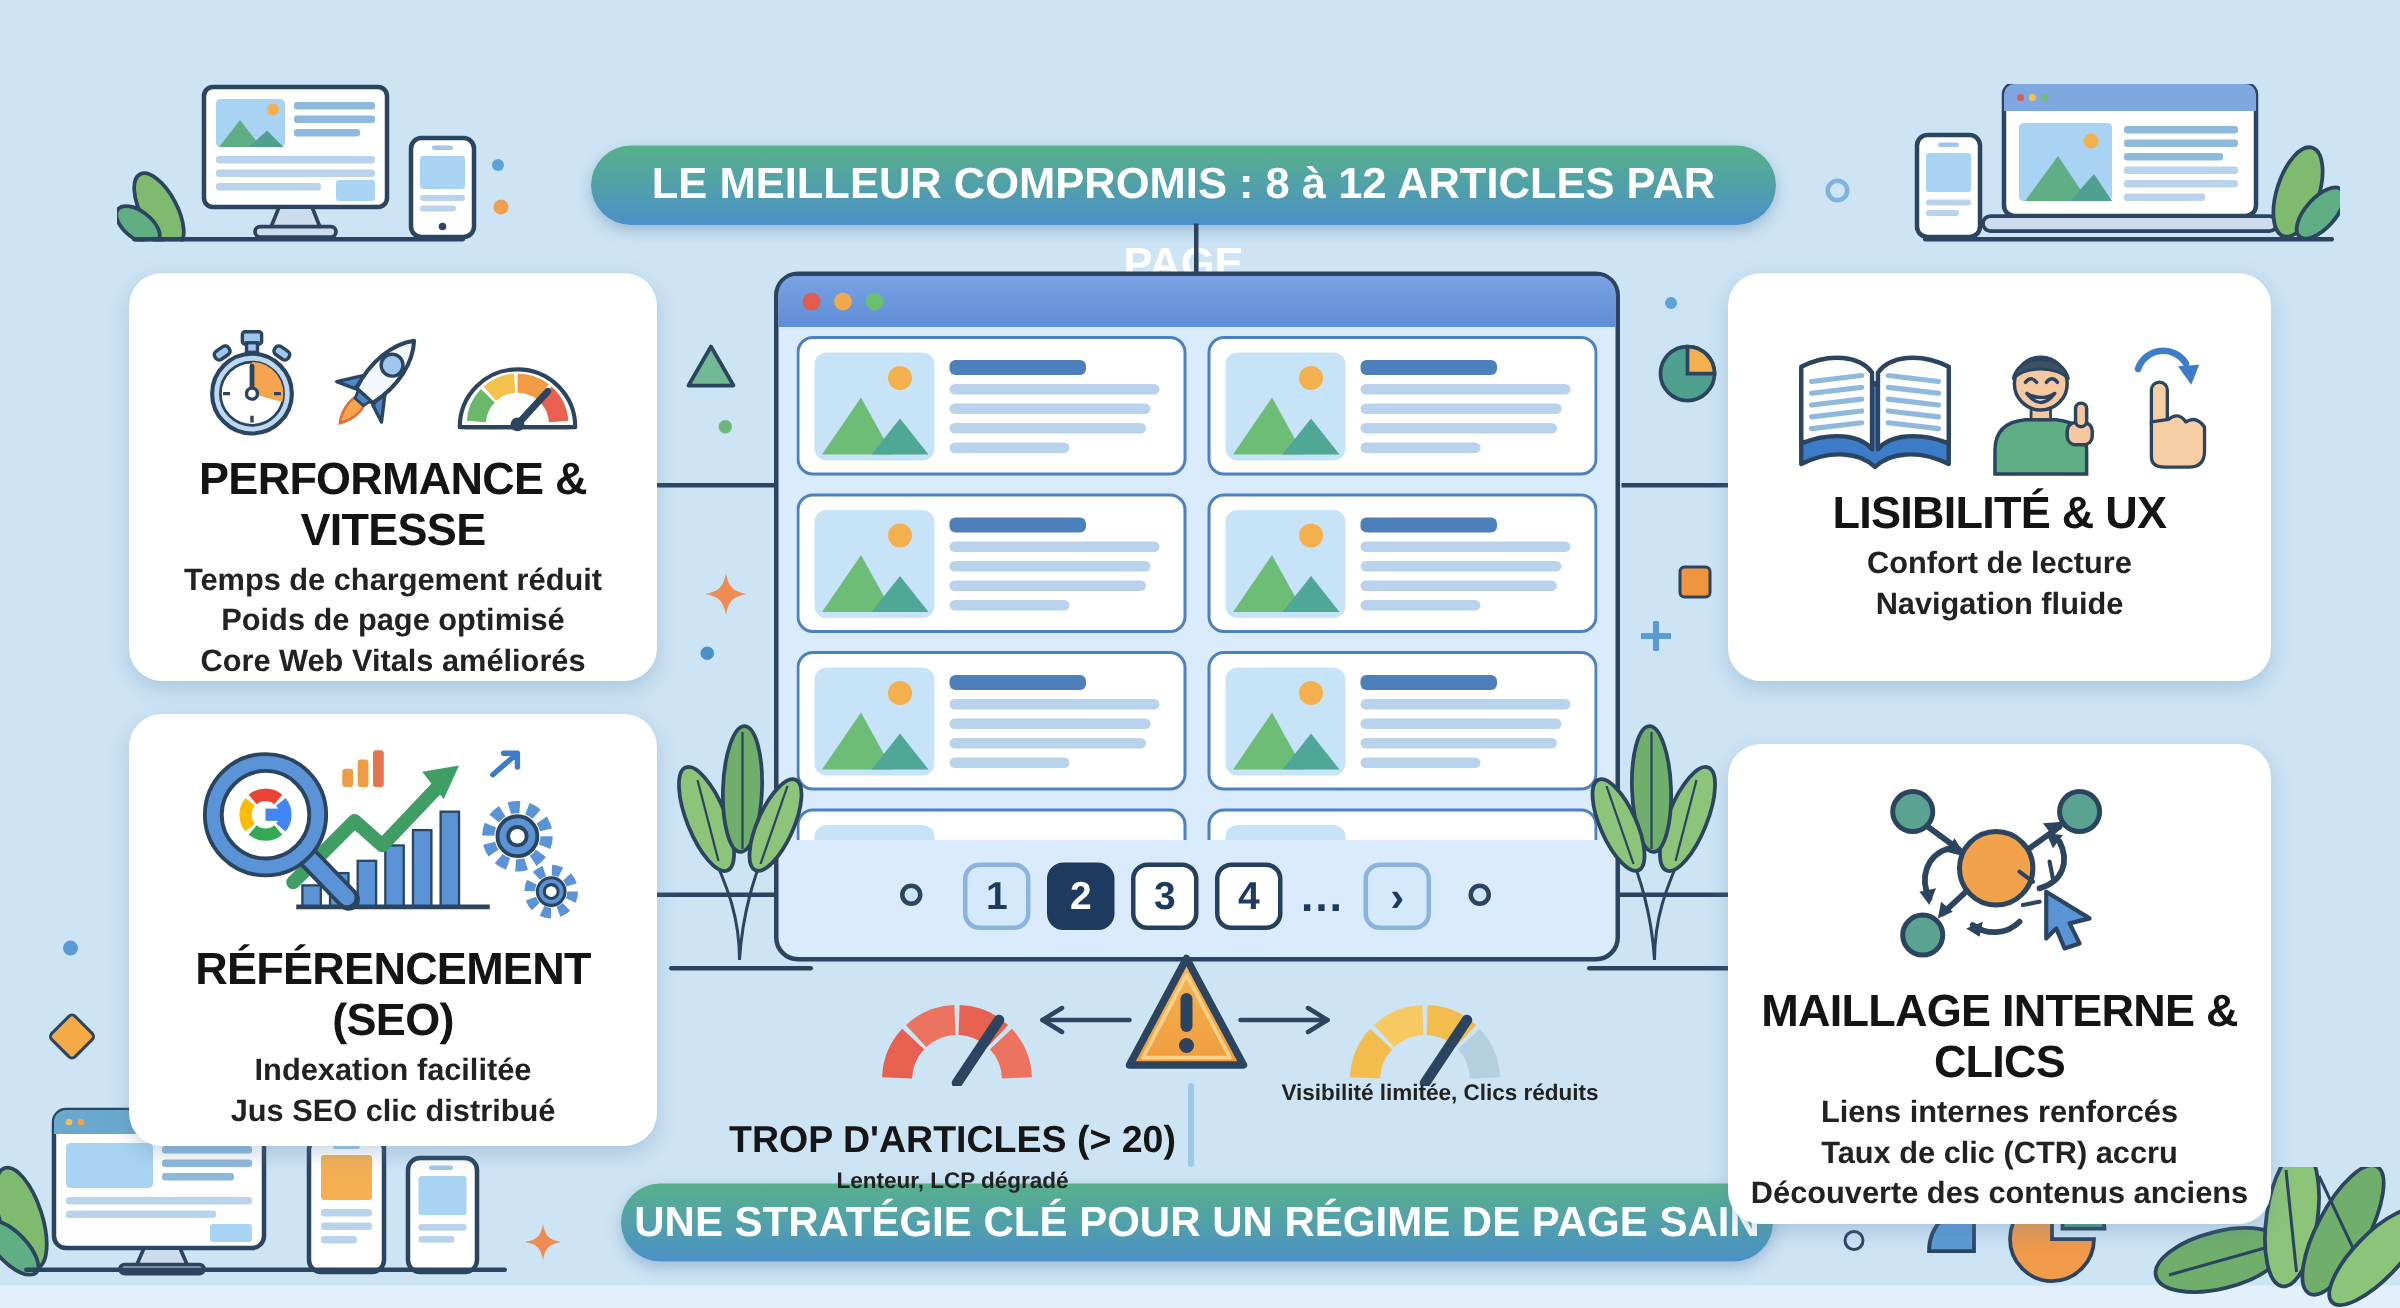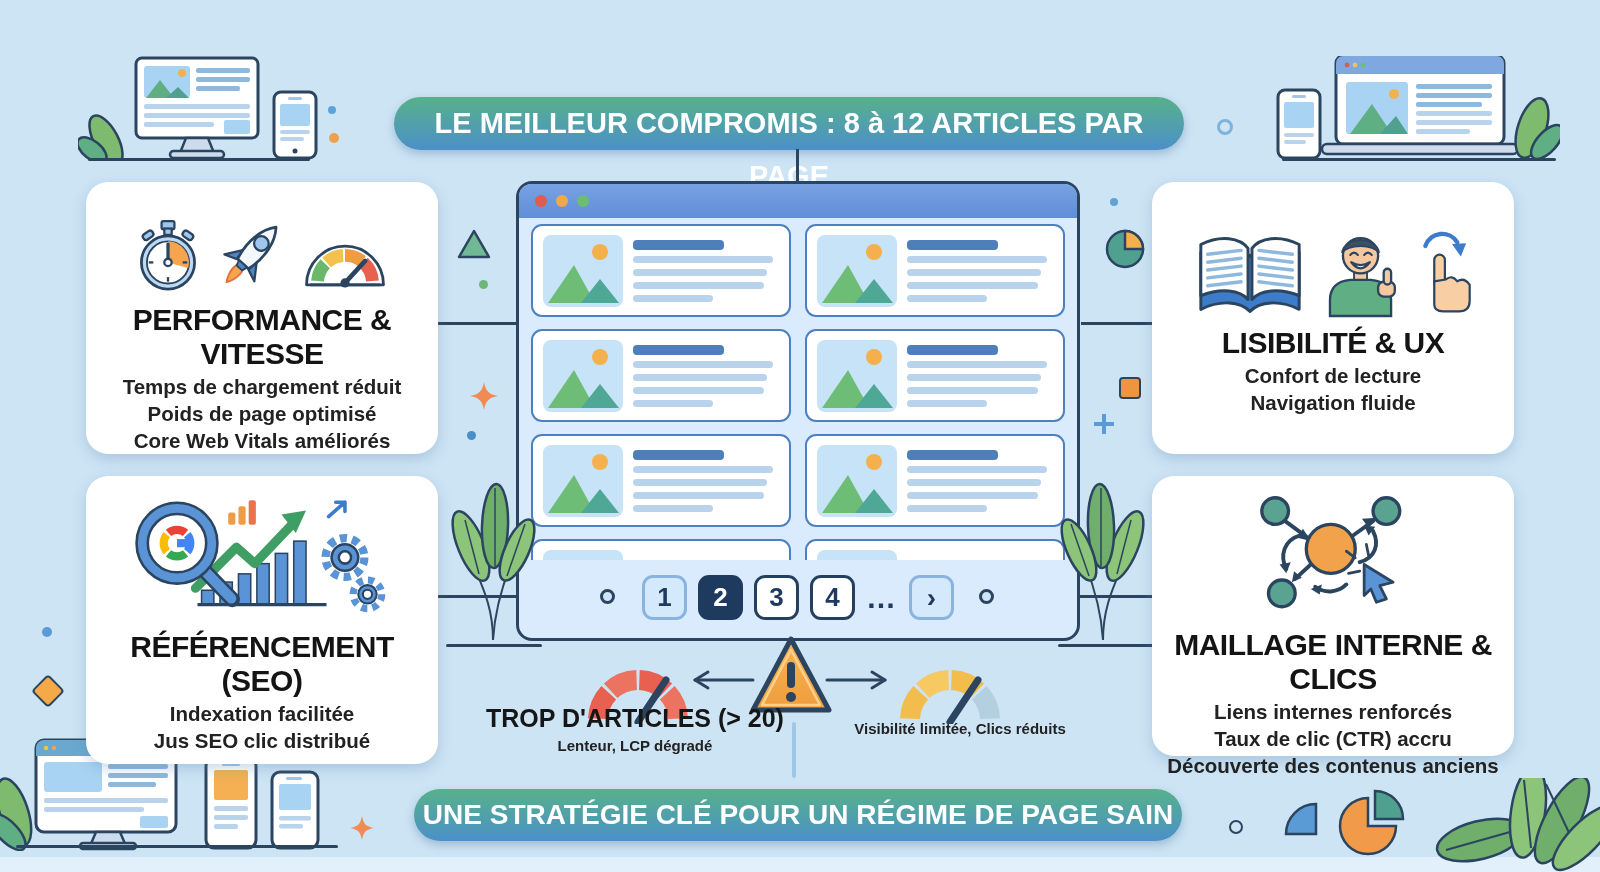--- a/index.html
+++ b/index.html
@@ -314,21 +314,21 @@
         <polygon points="54,30 44,16 60,15" fill="#3c7cc9"></polygon>
         <rect x="24" y="28" width="12" height="38" rx="6" fill="#f8cfa4" stroke="#2b4560" stroke-width="2.5"></rect>
         <path d="M24,58 L24,84 Q24,92 34,92 L52,92 Q64,92 64,80 L64,62 Q58,53 50,58 Q44,50 37,56 Z" fill="#f8cfa4" stroke="#2b4560" stroke-width="2.5" stroke-linejoin="round"></path>
       </svg>
     </div>
     <h2>LISIBILITÉ &amp; UX</h2>
     <div class="bl">Confort de lecture</div>
     <div class="bl">Navigation fluide</div>
   </div>
 
-  <div class="bcard" style="left:1152px;top:476px;width:362px;height:280px">
+  <div class="bcard" style="left:1152px;top:496px;width:362px;height:320px">
     <div class="icons" style="height:140px">
       <svg width="178" height="130" viewBox="0 0 160 115">
         <g stroke="#2b4560" stroke-width="3.5" fill="none" stroke-linecap="round">
           <line x1="37" y1="27" x2="56" y2="41"></line>
           <line x1="98" y1="40" x2="116" y2="27"></line>
           <line x1="60" y1="66" x2="46" y2="79"></line>
           <path d="M50,40 C36,44 32,58 38,70"></path>
           <path d="M104,64 C118,60 122,48 116,36"></path>
           <path d="M92,84 C84,92 72,92 64,86"></path>
         </g>
@@ -529,21 +529,21 @@
     <line x1="62" y1="70" x2="90" y2="28" stroke="#2b4560" stroke-width="7" stroke-linecap="round"></line>
   </svg>
   <svg class="deco" style="left:888px;top:652px;z-index:2" width="124" height="72" viewBox="0 0 124 72">
     <path d="M22.02,66.6 A40,40 0 0 1 32.75,40.72" stroke="#f2bd4d" stroke-width="20" fill="none"></path>
     <path d="M34.73,38.73 A40,40 0 0 1 60.61,28.02" stroke="#f6c963" stroke-width="20" fill="none"></path>
     <path d="M63.39,28.02 A40,40 0 0 1 89.27,38.73" stroke="#f2bd4d" stroke-width="20" fill="none"></path>
     <path d="M91.25,40.72 A40,40 0 0 1 101.98,66.6" stroke="#b4cfdf" stroke-width="20" fill="none"></path>
     <line x1="62" y1="70" x2="90" y2="28" stroke="#2b4560" stroke-width="7" stroke-linecap="round"></line>
   </svg>
 
-  <div class="wtxt" style="left:435px;top:704px">
+  <div class="wtxt" style="left:435px;top:746px">
     <div class="t1">TROP D'ARTICLES (&gt; 20)</div>
     <div class="t2">Lenteur, LCP dégradé</div>
   </div>
   <div class="wtxt" style="left:760px;top:716px">
     <div class="t2">Visibilité limitée, Clics réduits</div>
   </div>
   <div class="deco" style="left:792px;top:722px;width:3.5px;height:56px;background:#9fc8e8;border-radius:2px"></div>
 
 </div>
 

